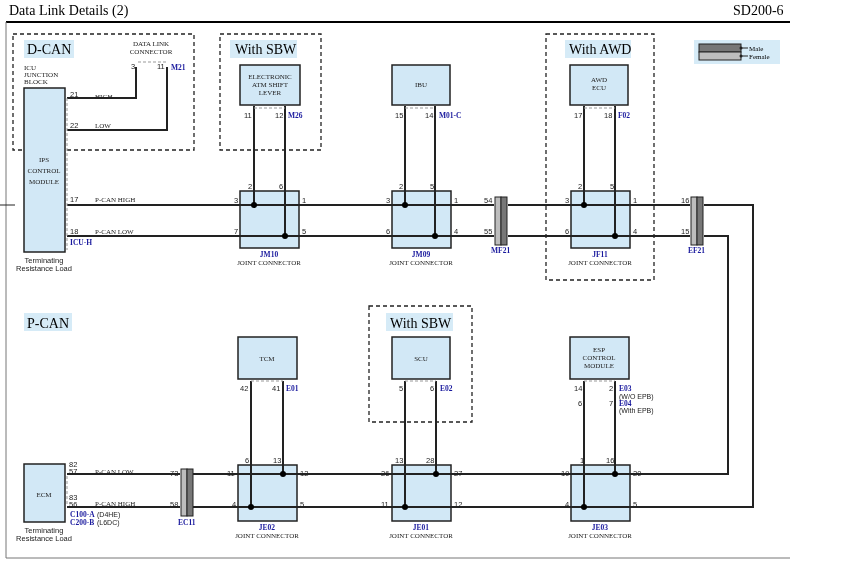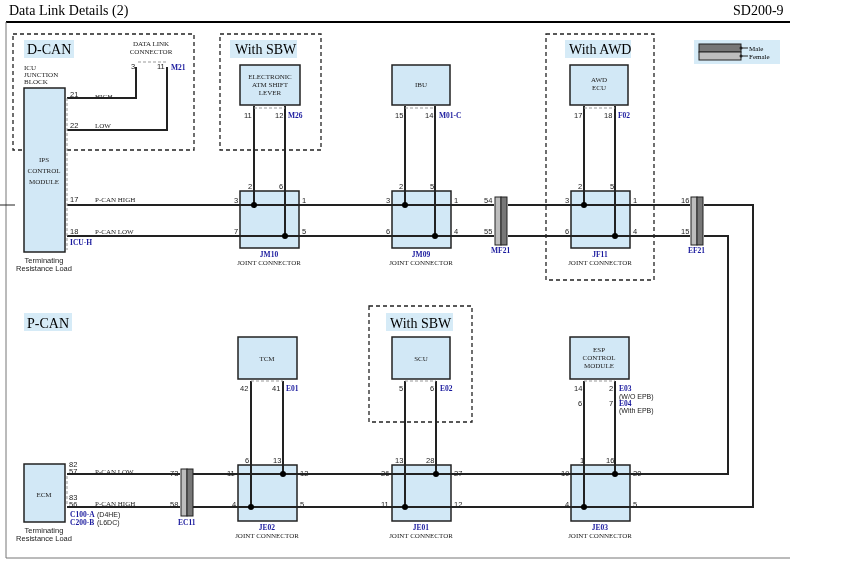--- a/index.html
+++ b/index.html
@@ -7,21 +7,21 @@
   #hdr-title { position: absolute; left: 9px; top: 3px; font-size: 14px; color: #000; }
   #hdr-code { position: absolute; left: 733px; top: 3px; font-size: 14px; color: #000; }
   svg { position: absolute; left: 0; top: 0; }
   .lbl-serif { font-family: "Liberation Serif", serif; }
   .lbl-sans { font-family: "Liberation Sans", sans-serif; }
 </style>
 </head>
 <body>
 
 <div id="hdr-title">Data Link Details (2)</div>
-<div id="hdr-code">SD200-9</div>
+<div id="hdr-code">SD200-6</div>
 
 <svg width="864" height="562" viewBox="0 0 864 562">
 
   <line x1="6" y1="22" x2="790" y2="22" stroke="#000" stroke-width="2"></line>
   <line x1="6" y1="22" x2="6" y2="558" stroke="#777" stroke-width="1"></line>
   <line x1="6" y1="558" x2="790" y2="558" stroke="#777" stroke-width="1"></line>
 
   <g fill="none" stroke="#222" stroke-width="1.3" stroke-dasharray="4,3">
     <rect x="13" y="34" width="181" height="116"></rect>
     <rect x="220" y="34" width="101" height="116"></rect>

